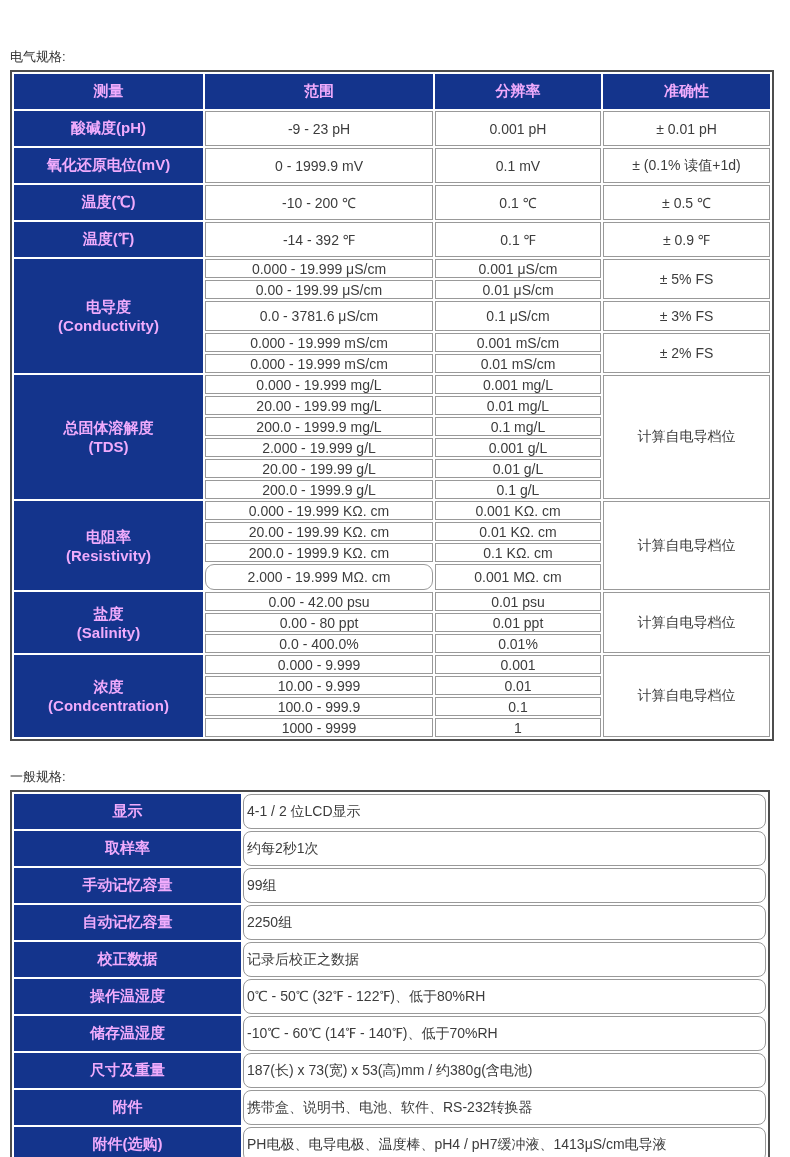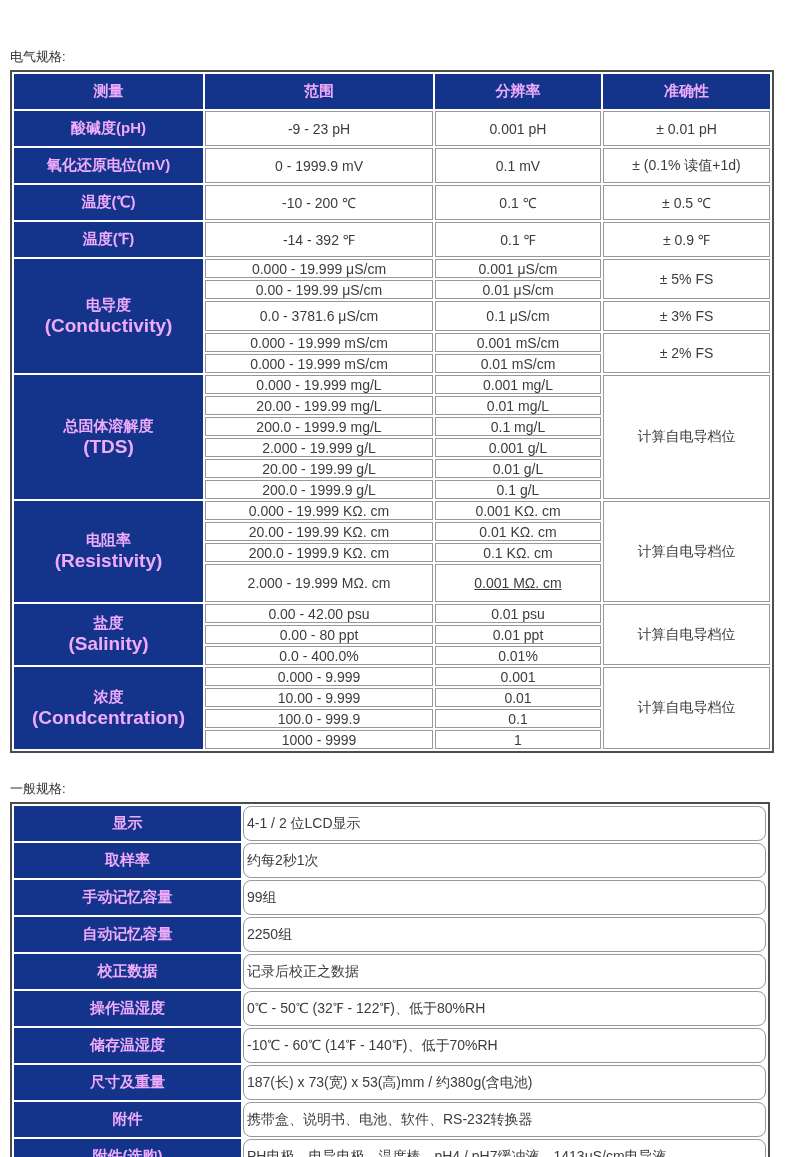--- a/index.html
+++ b/index.html
@@ -56,21 +56,21 @@
     height: 19px;
     padding: 0 2px;
     overflow: hidden;
     white-space: nowrap;
   }
   td.data.left {
     text-align: left;
     padding-left: 3px;
     border-radius: 8px;
   }
-  td.navy .sub { font-size: 19px; text-align: center; }
+  td.navy .sub { font-size: 15px; text-align: center; }
 </style>
 </head>
 <body>
 
 <div class="page">
 
 
   <div class="sec-label">电气规格:</div>
 
   <table class="spec">
@@ -180,22 +180,22 @@
         </tr>
         <tr>
           <td class="data">20.00 - 199.99 KΩ. cm</td>
           <td class="data">0.01 KΩ. cm</td>
         </tr>
         <tr>
           <td class="data">200.0 - 1999.9 KΩ. cm</td>
           <td class="data">0.1 KΩ. cm</td>
         </tr>
         <tr>
-          <td class="data" style="height: 22px;">2.000 - 19.999 MΩ. cm</td>
-          <td class="data" style="height: 38px; text-decoration: underline;">0.001 MΩ. cm</td>
+          <td class="data" style="height: 22px; border-radius: 9px;">2.000 - 19.999 MΩ. cm</td>
+          <td class="data" style="height: 26px;">0.001 MΩ. cm</td>
         </tr>
         <tr>
           <td class="navy" rowspan="3">
             <div>盐度</div>
             <div class="sub">(Salinity)</div>
           </td>
           <td class="data">0.00 - 42.00 psu</td>
           <td class="data">0.01 psu</td>
           <td class="data" rowspan="3">计算自电导档位</td>
         </tr>

